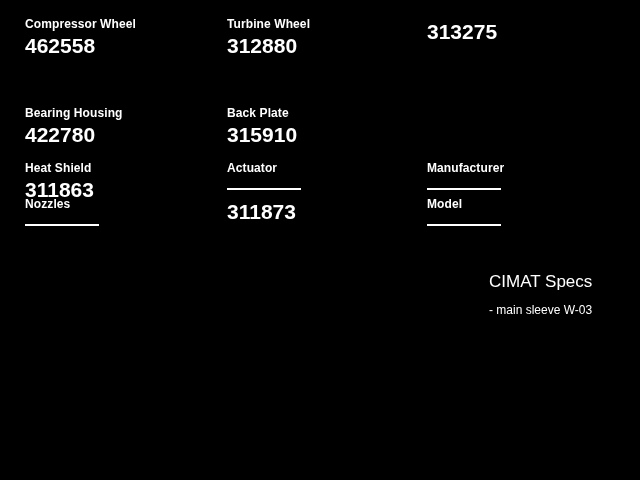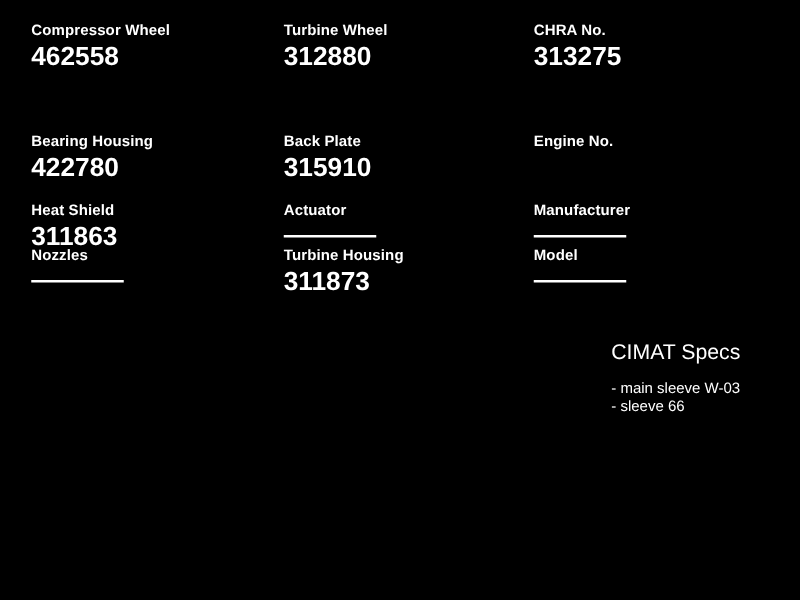--- a/index.html
+++ b/index.html
@@ -93,36 +93,34 @@
     <div class="spec-label">Compressor Wheel</div>
     <div class="spec-value">462558</div>
   </div>
 
   <div class="spec-cell col-2 row-1">
     <div class="spec-label">Turbine Wheel</div>
     <div class="spec-value">312880</div>
   </div>
 
   <div class="spec-cell col-3 row-1">
-    <div class="spec-label">CHRA No.</div>
     <div class="spec-value">313275</div>
   </div>
 
   <div class="spec-cell col-1 row-2">
     <div class="spec-label">Bearing Housing</div>
     <div class="spec-value">422780</div>
   </div>
 
   <div class="spec-cell col-2 row-2">
     <div class="spec-label">Back Plate</div>
     <div class="spec-value">315910</div>
   </div>
 
   <div class="spec-cell col-3 row-2">
-    <div class="spec-label">Engine No.</div>
   </div>
 
   <div class="spec-cell col-1 row-3">
     <div class="spec-label">Heat Shield</div>
     <div class="spec-value">311863</div>
   </div>
 
   <div class="spec-cell col-2 row-3">
     <div class="spec-label">Actuator</div>
     <div class="spec-value blank"></div>
@@ -132,30 +130,28 @@
     <div class="spec-label">Manufacturer</div>
     <div class="spec-value blank"></div>
   </div>
 
   <div class="spec-cell col-1 row-4">
     <div class="spec-label">Nozzles</div>
     <div class="spec-value blank"></div>
   </div>
 
   <div class="spec-cell col-2 row-4">
-    <div class="spec-label">Turbine Housing</div>
     <div class="spec-value">311873</div>
   </div>
 
   <div class="spec-cell col-3 row-4">
     <div class="spec-label">Model</div>
     <div class="spec-value blank"></div>
   </div>
 
 </div>
 
 <div class="cimat">
   <div class="cimat-title">CIMAT Specs</div>
   <div class="cimat-list">
     <div class="cimat-item">- main sleeve W-03</div>
-    <div class="cimat-item">- sleeve 66</div>
   </div>
 </div>
 
 </body></html>

